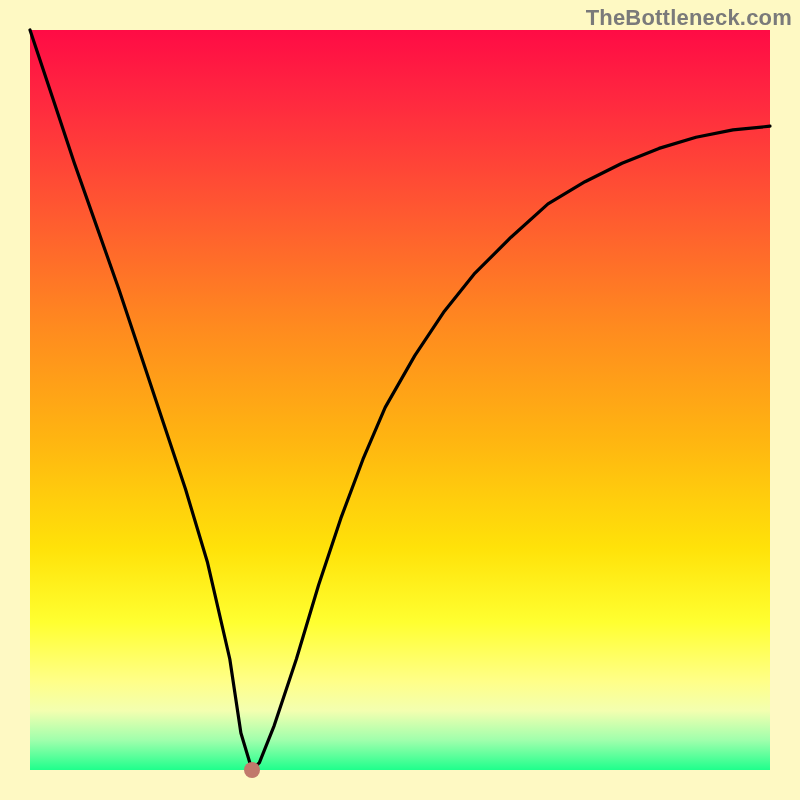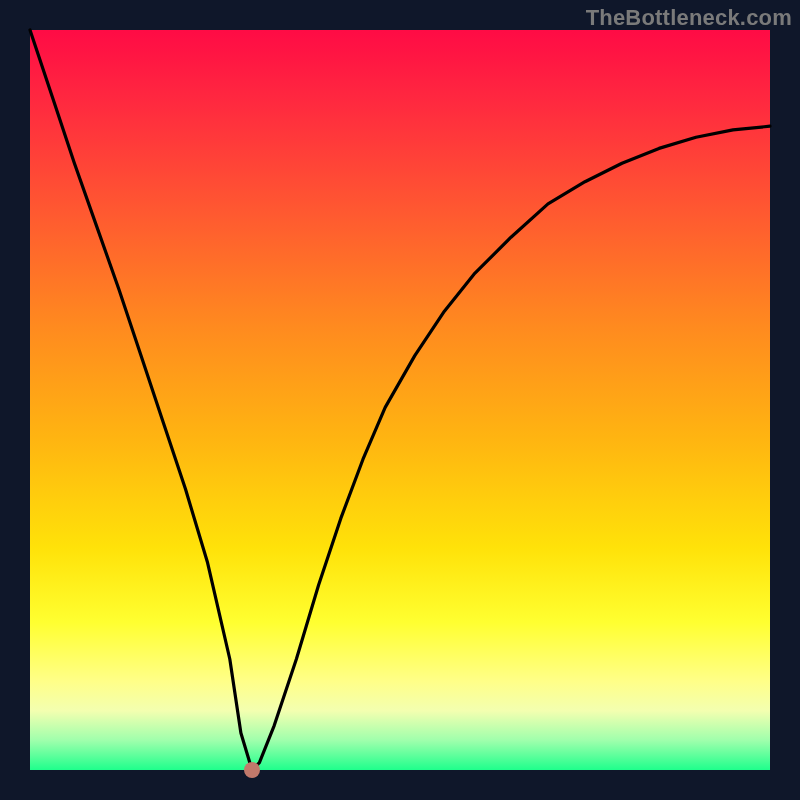--- a/index.html
+++ b/index.html
@@ -1,21 +1,21 @@
 <!DOCTYPE html>
 <html><head>
 <meta charset="utf-8">
 <style>
   * { margin: 0; padding: 0; box-sizing: border-box; }
   html, body { width: 800px; height: 800px; overflow: hidden; background: #000; }
   .frame {
     position: relative;
     width: 800px;
     height: 800px;
-    background: #0f172a;
+    background: #fef9c3;
   }
   .plot-area {
     position: absolute;
     left: 30px;
     top: 30px;
     width: 740px;
     height: 740px;
     
     background: linear-gradient(to bottom,
       #ff0b45 0%,

